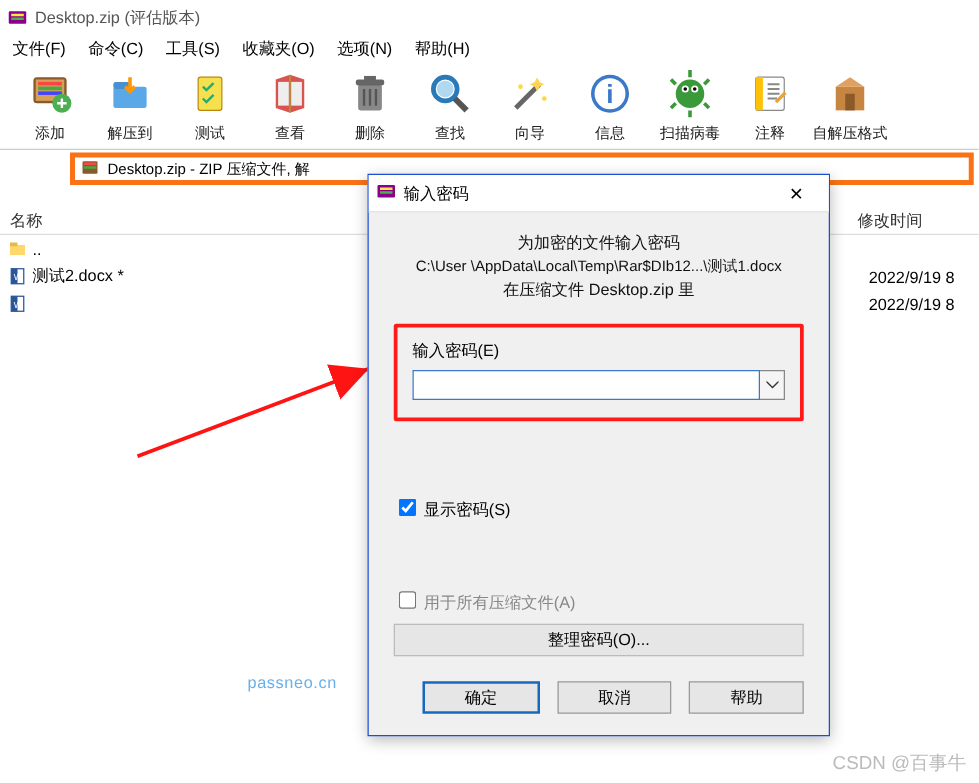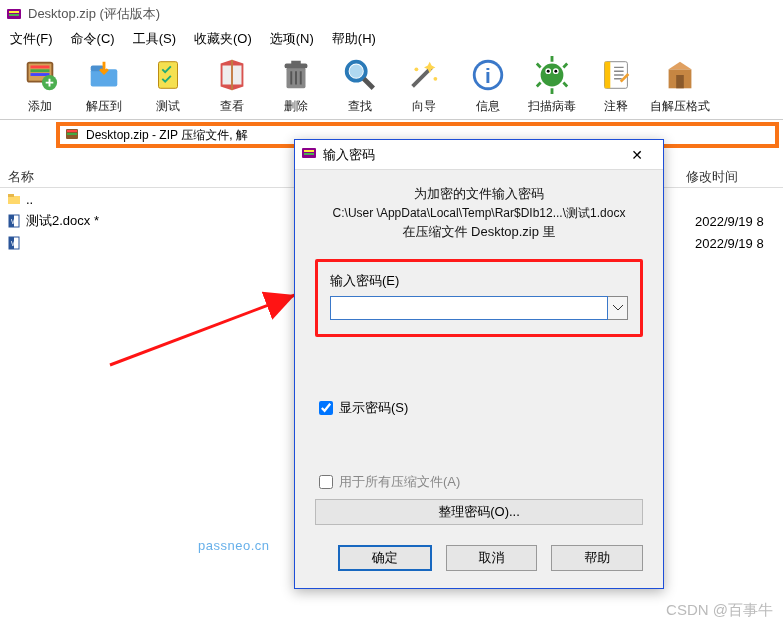--- a/index.html
+++ b/index.html
@@ -22,22 +22,22 @@
     .dialog { position: absolute; left: 294px; top: 139px; width: 370px; height: 450px; background: #f0f0f0; border: 1px solid #1d4ed8; box-shadow: 0 3px 12px rgba(0,0,0,.3); }
     .dialog .dtitle { height: 30px; background: #fff; display: flex; align-items: center; padding: 0 6px; border-bottom: 1px solid #ddd; font-size: 13px; }
     .dialog .dtitle .close { margin-left: auto; width: 40px; text-align: center; font-size: 14px; }
     .dcontent { padding: 14px 20px; }
     .msg { text-align: center; font-size: 13px; line-height: 1.5; color: #111; }
     .inputgroup { border: 3px solid #ff1a1a; padding: 10px 12px 14px; margin-top: 18px; border-radius: 2px; }
     .inputgroup label { font-size: 13px; }
     .inputrow { display: flex; margin-top: 6px; }
     .inputrow input { flex: 1; height: 24px; border: 1px solid #3a78c9; padding: 0 4px; font-size: 13px; }
     .inputrow .dd { width: 20px; height: 24px; border: 1px solid #888; border-left: none; display: flex; align-items: center; justify-content: center; background: #f5f5f5; }
-    .chk { display: flex; align-items: center; gap: 6px; margin: 62px 4px 0; font-size: 13px; }
-    .chk2 { display: flex; align-items: center; gap: 6px; margin: 56px 4px 0; font-size: 13px; color: #888; }
+    .chk { display: flex; gap: 6px; margin: 62px 4px 0; font-size: 13px; }
+    .chk2 { display: flex; gap: 6px; margin: 56px 4px 0; font-size: 13px; color: #888; }
     .wide-btn { width: 100%; height: 26px; margin-top: 8px; background: #e6e6e6; border: 1px solid #bbb; font-size: 13px; }
     .btnrow { display: flex; gap: 14px; margin-top: 20px; }
     .btnrow button { flex: 1; height: 26px; background: #e6e6e6; border: 1px solid #999; font-size: 13px; }
     .btnrow button.primary { border: 2px solid #1868c0; margin-left: 23px; }
     .arrow-svg { position: absolute; left: 100px; top: 285px; pointer-events: none; }
     .watermark1 { position: absolute; left: 198px; top: 538px; color: #67b0ea; font-size: 13px; letter-spacing: .5px; }
     .watermark2 { position: absolute; right: 10px; bottom: 6px; color: #bbb; font-size: 15px; }
     input[type=checkbox] { width: 14px; height: 14px; }
     .col-name { width: 678px; }
     .col-date { width: 100px; }

